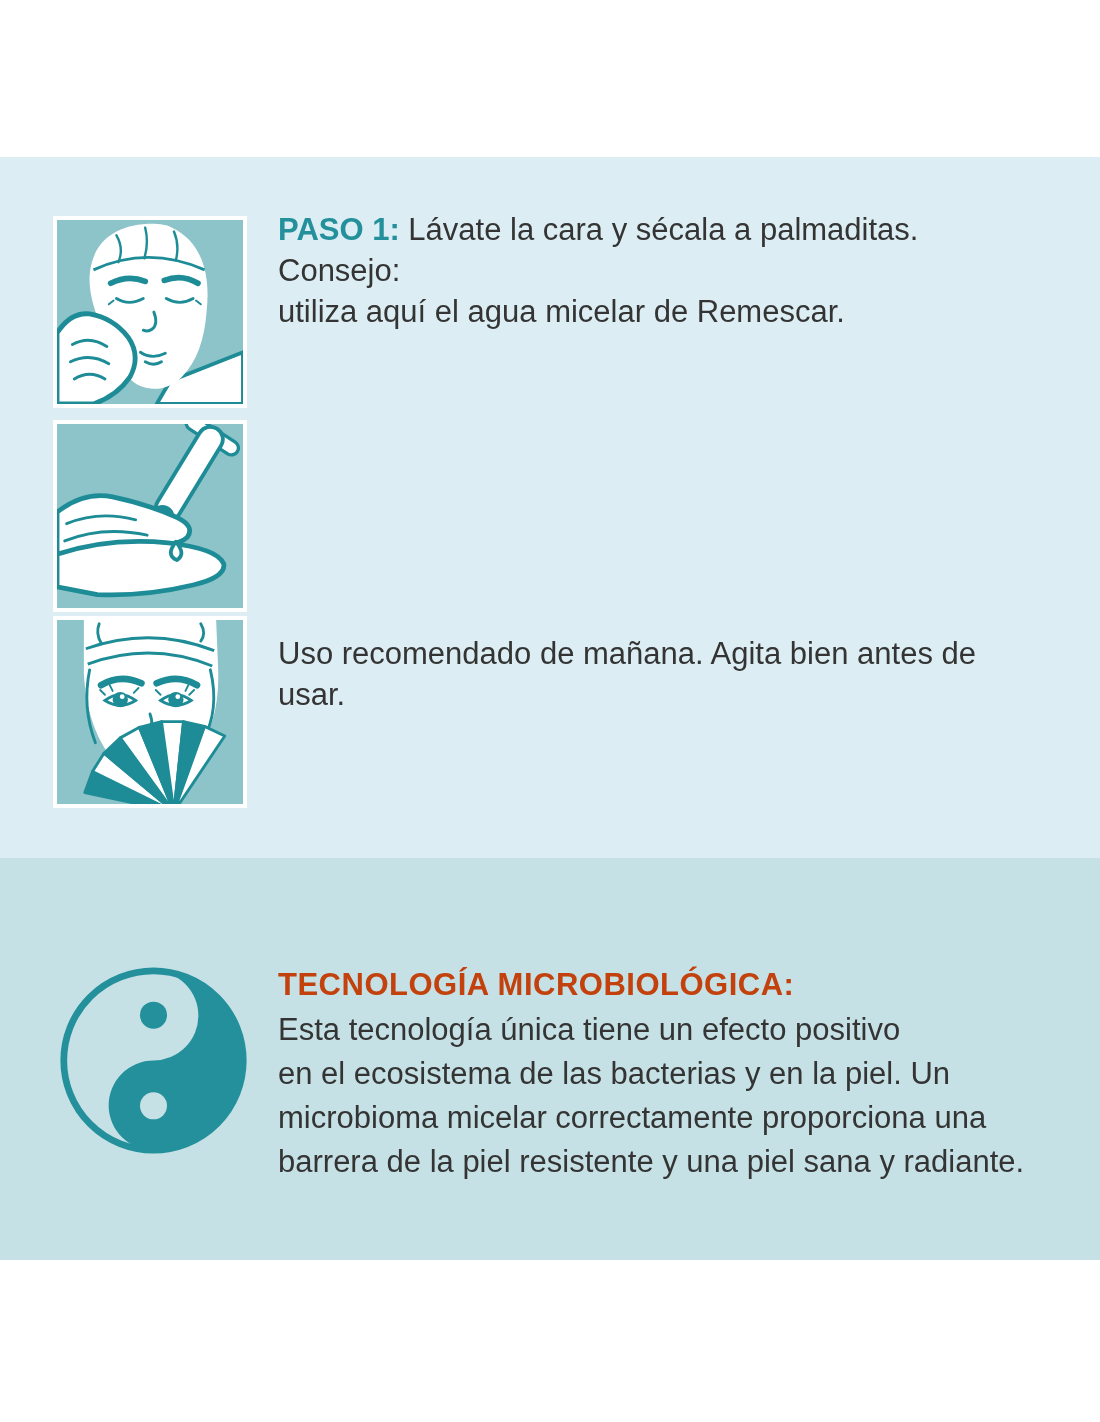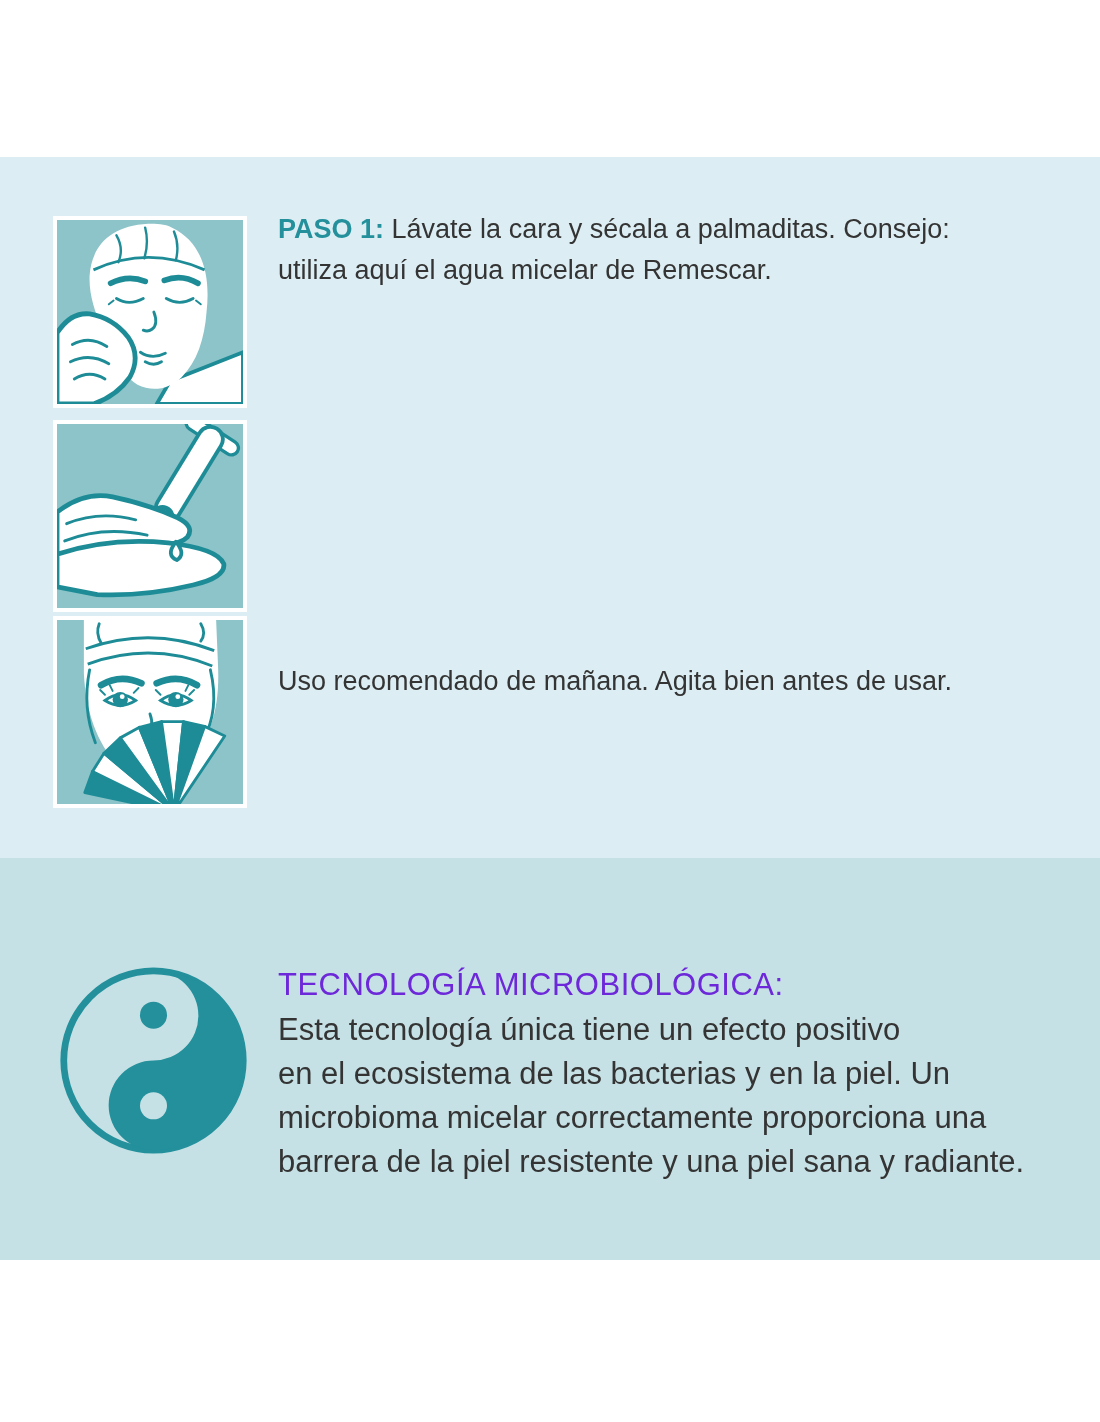--- a/index.html
+++ b/index.html
@@ -31,47 +31,47 @@
   .illus {
     flex:0 0 auto;
     width:194px; height:192px;
     border:4px solid #ffffff;
     background:#8cc4c9;
   }
   .illus svg { display:block; width:100%; height:100%; }
   .step-copy {
     margin-left:31px; margin-top:-7px;
     width:765px;
-    font-size:27px; line-height:41px;
+    font-size:31px; line-height:41px;
     color:#343434;
   }
   .pre { white-space:pre-line; }
   .step-label {
     color:#23909c; font-weight:700;
   }
-  .usage-note { margin-top:52px; }
+  .usage-note { margin-top:24px; }
 
   
   .tech-section {
     position:absolute; left:0; top:858px;
     width:1100px; height:402px;
     background:#c6e1e5;
   }
   .yinyang {
     position:absolute; left:57px; top:106px;
     width:193px; height:193px;
   }
   .yinyang svg { display:block; width:100%; height:100%; }
   .tech-copy {
     position:absolute; left:278px; top:104px;
     width:790px;
     color:#343434;
   }
   .tech-heading {
-    color:#6d28d9; font-weight:400;
+    color:#c2410c; font-weight:700;
     font-size:31px; line-height:46px;
     letter-spacing:0.5px;
   }
   .tech-body {
     font-size:31px; line-height:44px;
   }
 </style>
 </head>
 <body>
 

